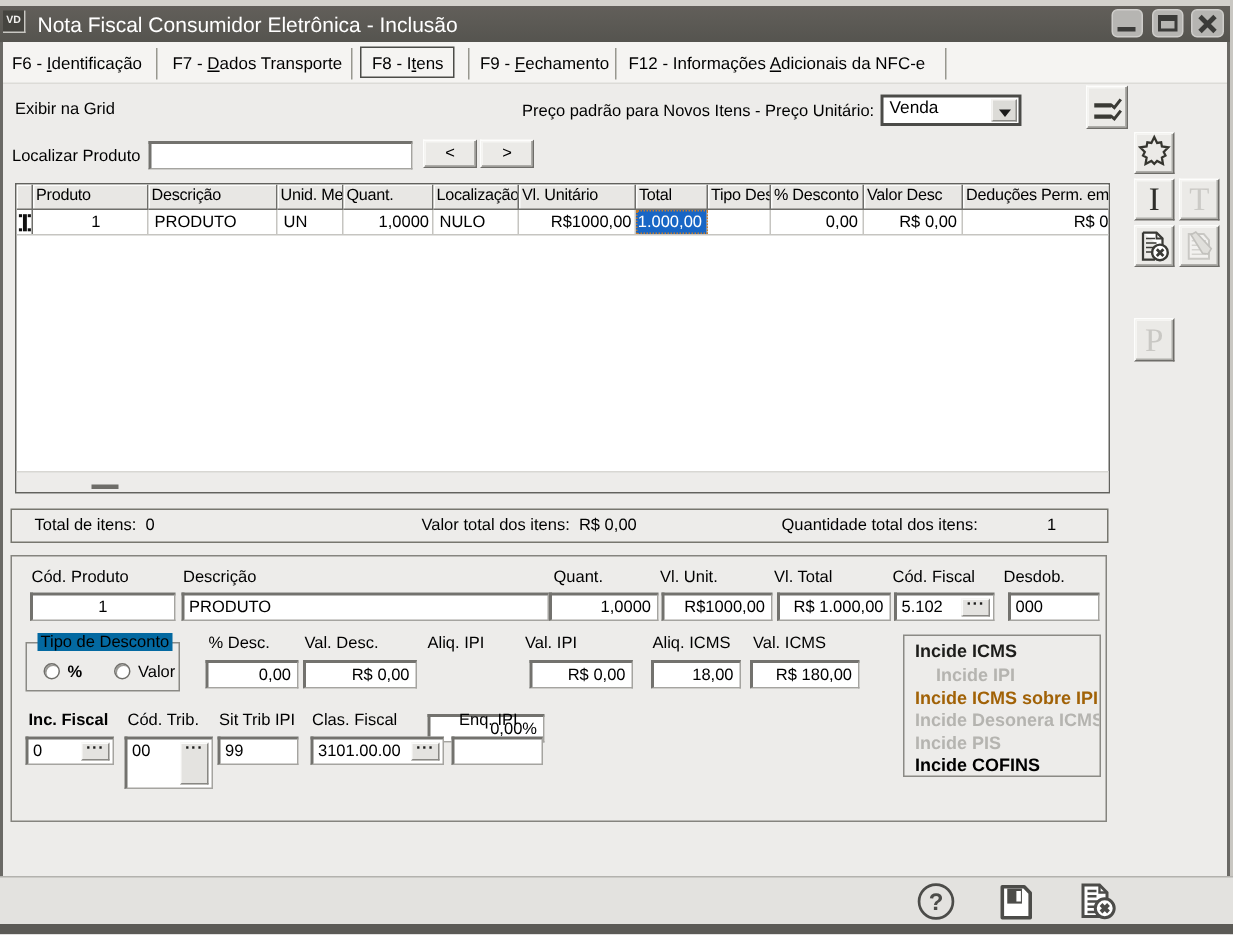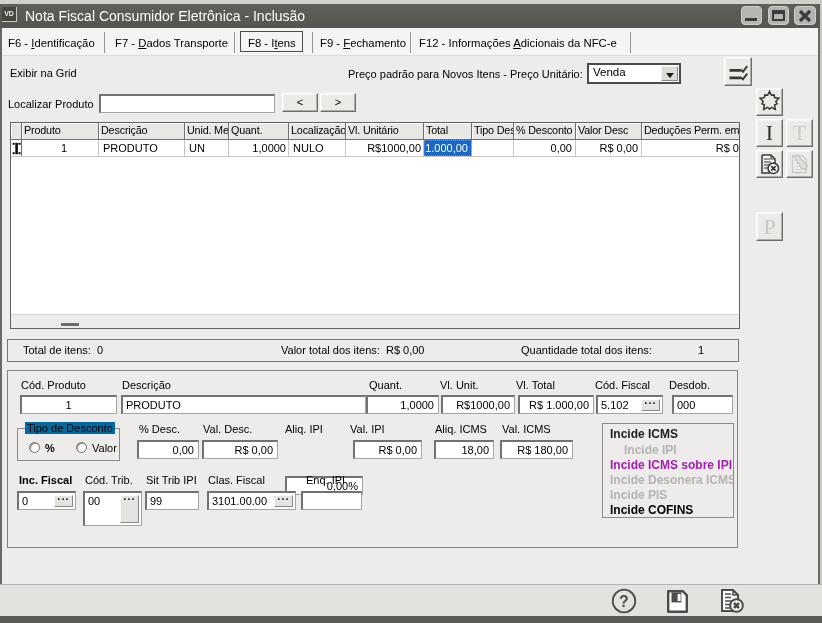--- a/index.html
+++ b/index.html
@@ -260,21 +260,21 @@
     <div class="inp" style="left:426px;top:69px;width:60px;height:19px;">
         <span class="txr">18,00</span>
       </div>
     <div class="inp" style="left:492px;top:69px;width:73px;height:19px;">
         <span class="txr">R$ 180,00</span>
       </div>
 
     <div class="abs" style="left:594px;top:52px;width:132px;height:95px;border:1px solid #8b8a85;font-weight:bold;font-size:12px;white-space:nowrap;overflow:hidden;">
       <div style="position:absolute;left:7px;top:3px;color:#1d1d1b;">Incide ICMS</div>
       <div style="position:absolute;left:21px;top:19px;color:#b5b4b0;">Incide IPI</div>
-      <div style="position:absolute;left:7px;top:34px;color:#a21caf;">Incide ICMS sobre IPI</div>
+      <div style="position:absolute;left:7px;top:34px;color:#a16207;">Incide ICMS sobre IPI</div>
       <div style="position:absolute;left:7px;top:49px;color:#b5b4b0;">Incide Desonera ICMS</div>
       <div style="position:absolute;left:7px;top:64px;color:#b5b4b0;">Incide PIS</div>
       <div style="position:absolute;left:7px;top:79px;color:#000000;">Incide COFINS</div>
     </div>
 
     <span class="lbl" style="left:11px;top:103px;font-weight:bold;">Inc. Fiscal</span>
     <span class="lbl" style="left:77px;top:103px;">Cód. Trib.</span>
     <span class="lbl" style="left:138px;top:103px;">Sit Trib IPI</span>
     <span class="lbl" style="left:200px;top:103px;">Clas. Fiscal</span>
     <span class="lbl" style="left:298px;top:103px;">Enq. IPI</span>

